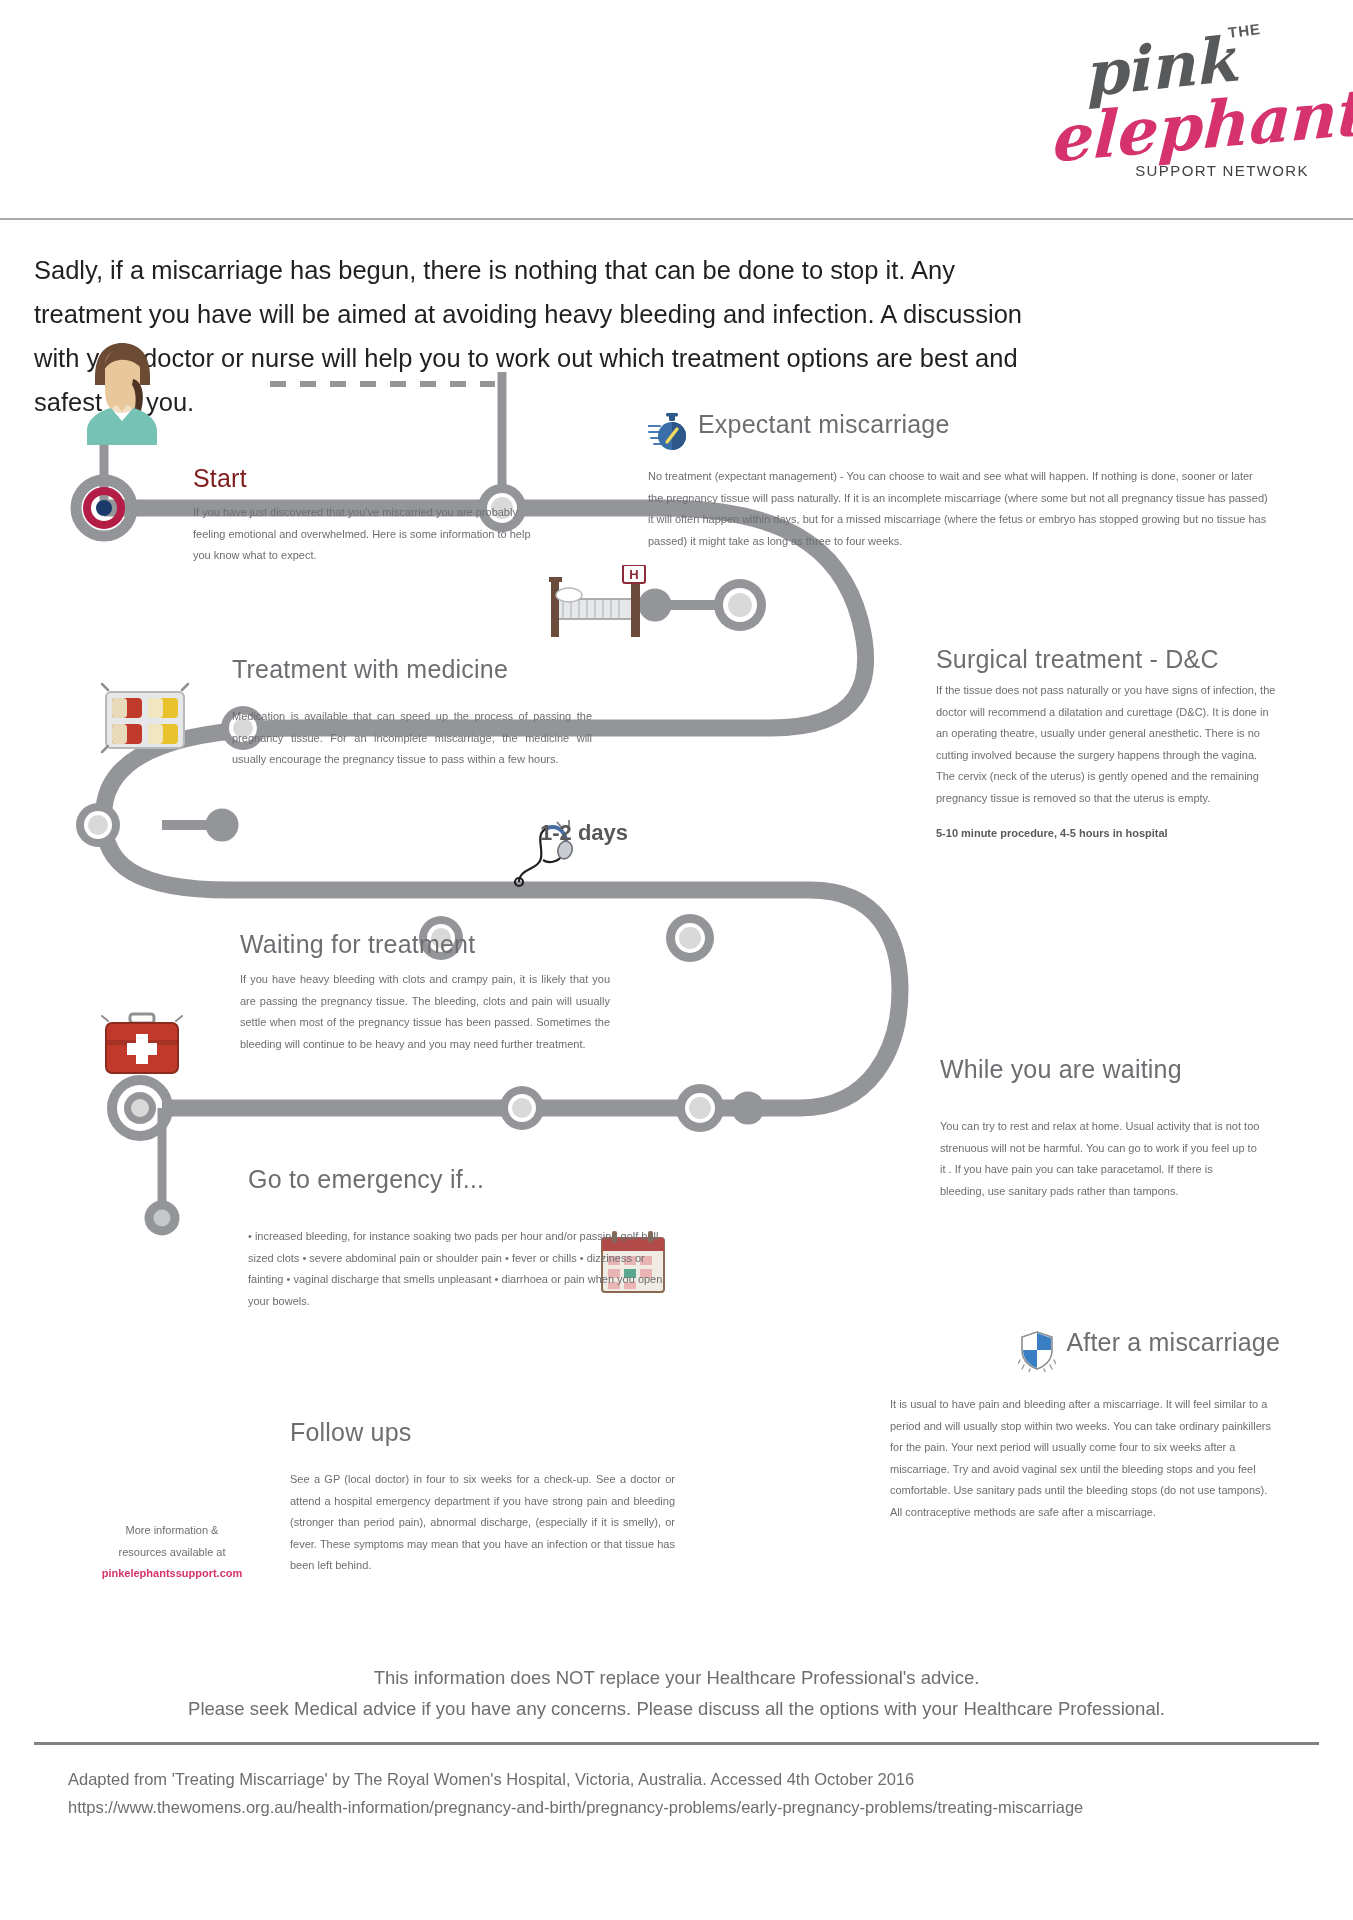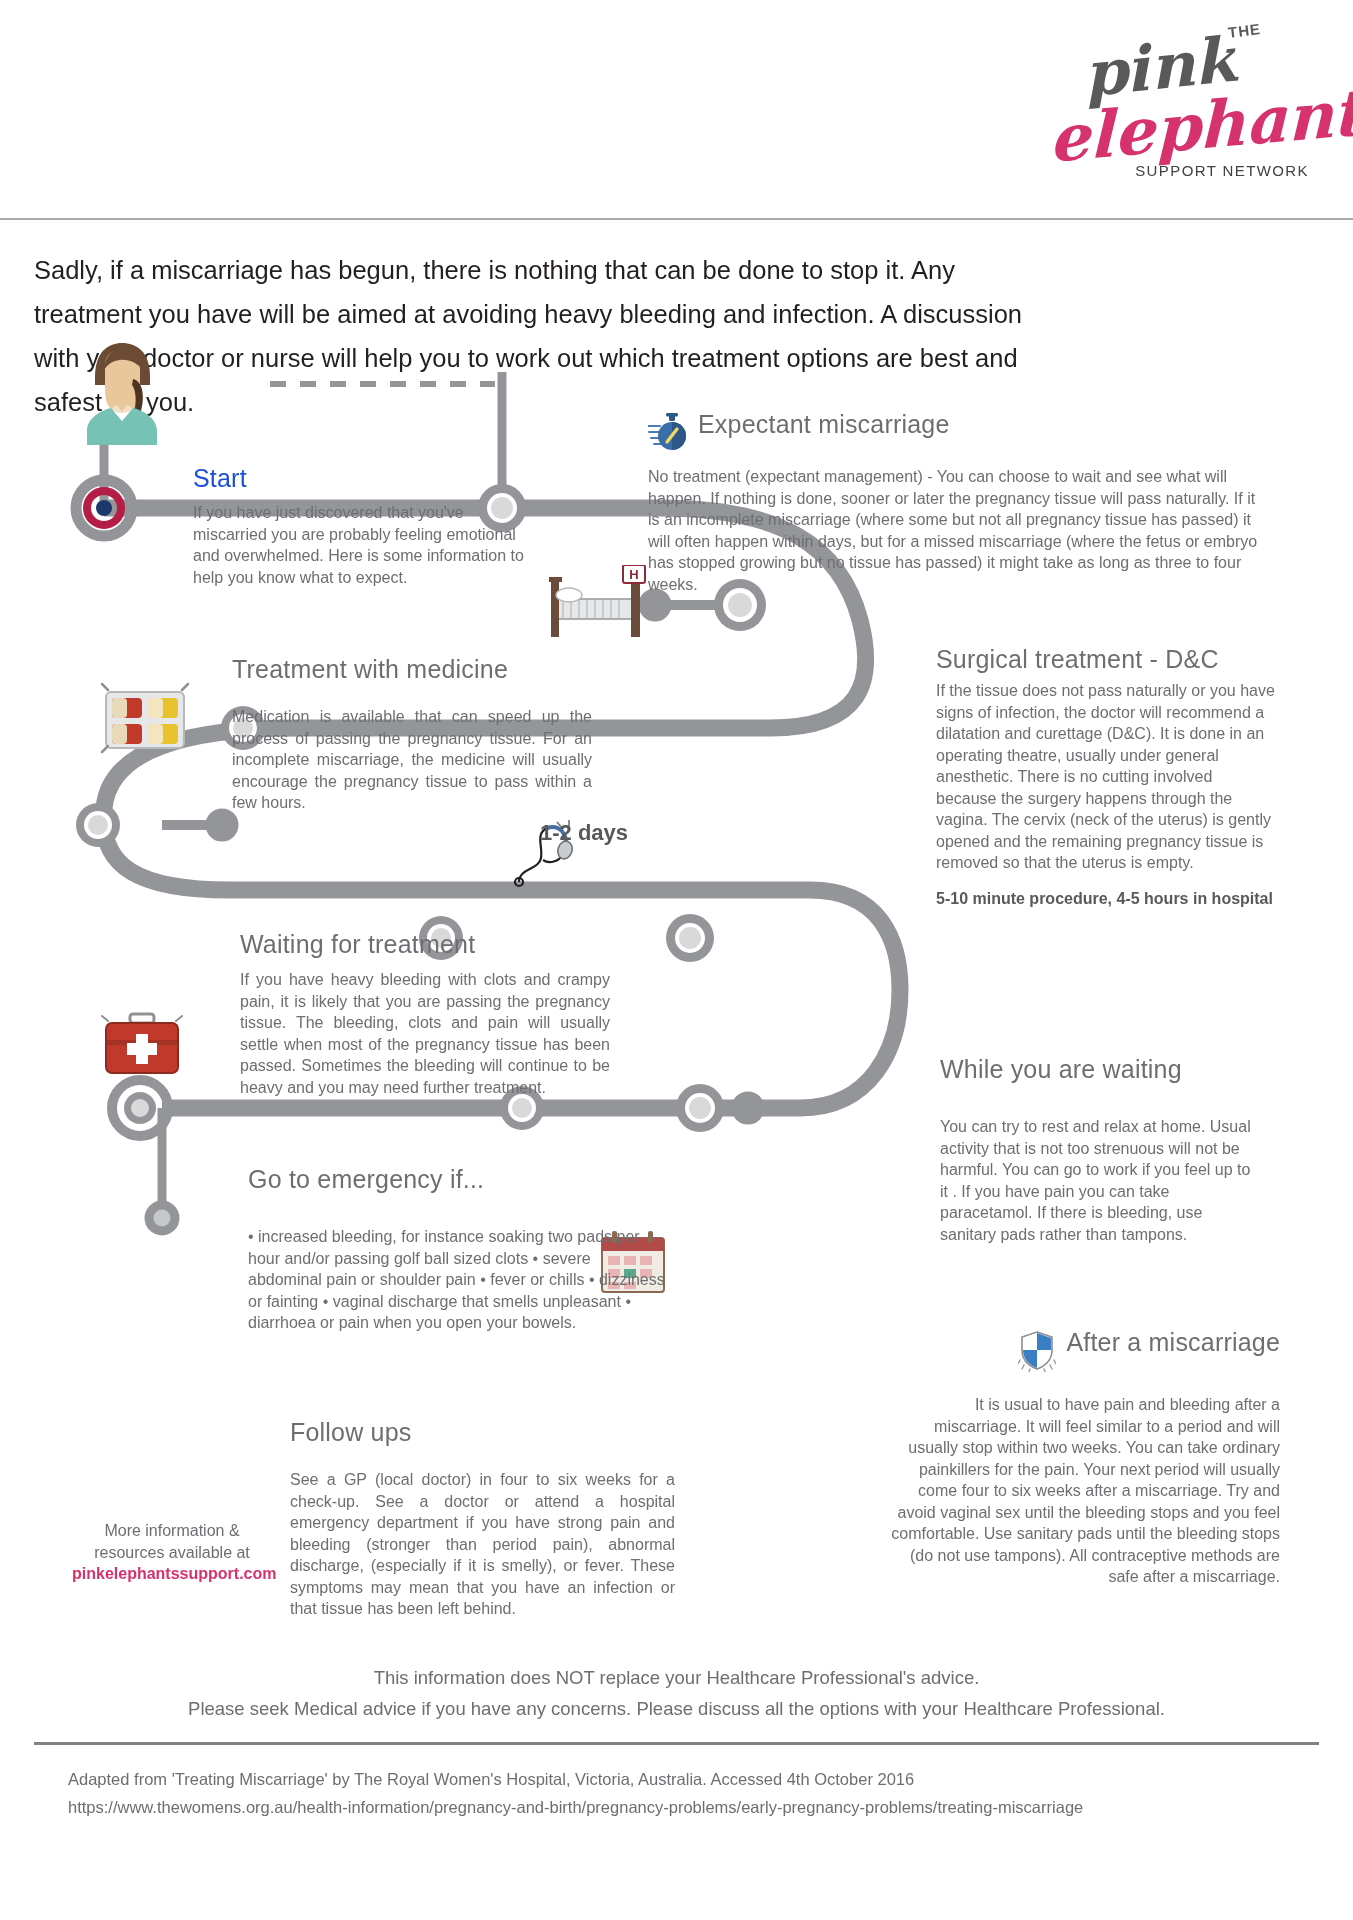--- a/index.html
+++ b/index.html
@@ -60,40 +60,40 @@
   
   .flow { position:absolute; left:0; top:330px; width:1353px; height:1330px; }
 
   
   .blk { position:absolute; }
   .h-lite {
     font-size:25px; font-weight:400; color:#6d6e71;
     letter-spacing:.2px; white-space:nowrap;
   }
   .body-s {
-    font-size:16px; line-height:21.5px; color:#6d6e71;
+    font-size:11px; line-height:21.5px; color:#6d6e71;
   }
   .body-j { text-align:justify; }
-  .body-r { text-align:right; }
+  .body-r { }
   .body-c { text-align:center; }
   .bold { font-weight:700; color:#58595b; }
 
   
   #sec-start        { left:193px; top:466px; width:345px; }
   #sec-expectant    { left:648px; top:412px; width:620px; }
   #sec-medicine     { left:232px; top:655px; width:360px; }
   #sec-surgical     { left:936px; top:645px; width:340px; }
   #sec-waiting      { left:240px; top:930px; width:370px; }
   #sec-while        { left:940px; top:1055px; width:320px; }
   #sec-emergency    { left:248px; top:1165px; width:420px; }
   #sec-after        { left:890px; top:1330px; width:390px; }
   #sec-follow       { left:290px; top:1418px; width:385px; }
   #sec-more         { left:72px; top:1520px; width:200px; }
 
-  .start-title { position:absolute; left:0; top:-2px; font-size:25px; color:#1d4ed8; }
+  .start-title { position:absolute; left:0; top:-2px; font-size:25px; color:#7f1d1d; }
   .start-body { position:absolute; left:0; top:36px; width:345px; }
 
   .icon-head { display:flex; align-items:flex-start; gap:10px; }
   .icon-head .h-lite { line-height:1; }
 
   .days-label {
     position:absolute; left:540px; top:820px;
     font-size:22px; font-weight:700; color:#58595b;
   }
 

